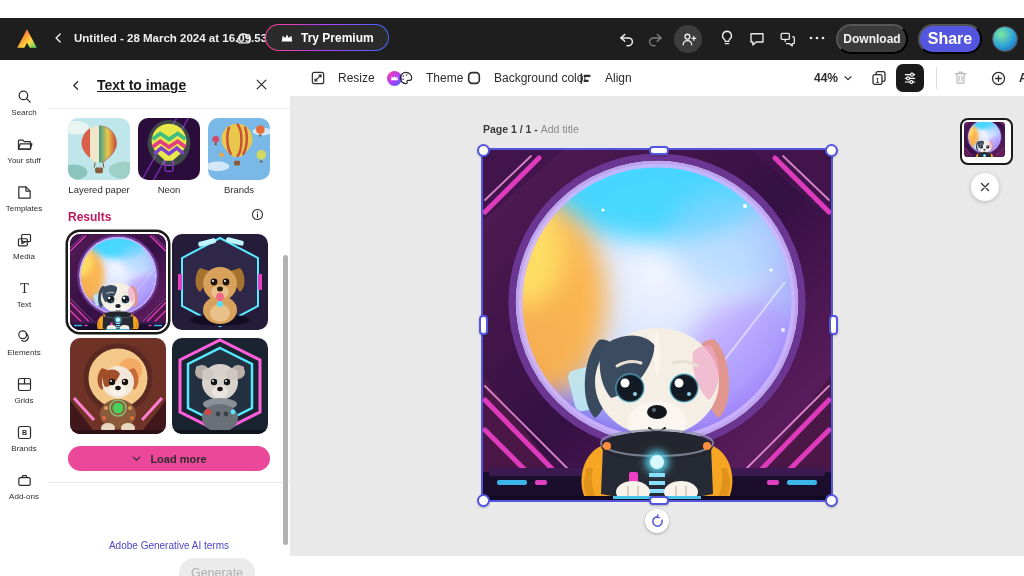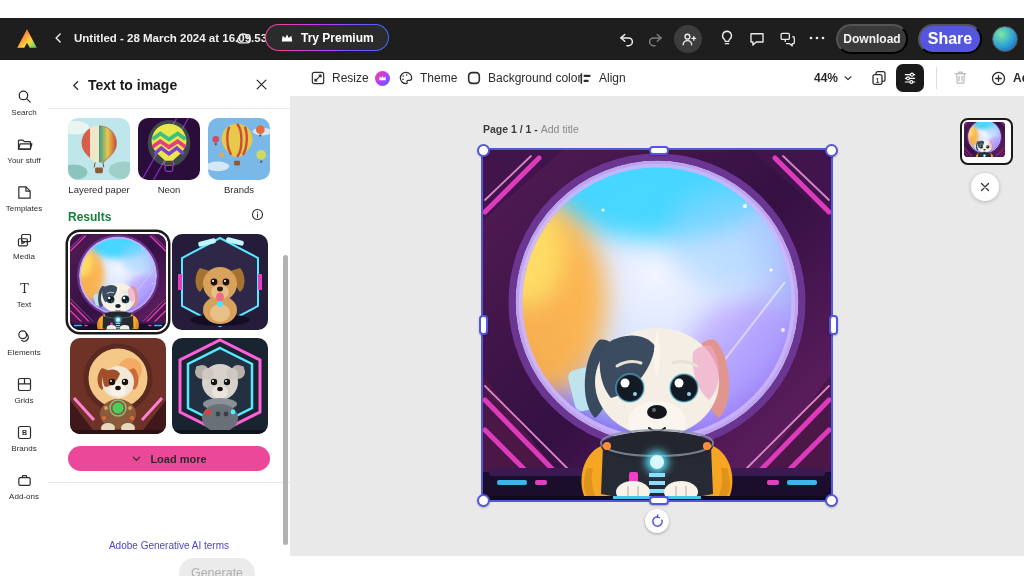--- a/index.html
+++ b/index.html
@@ -20,33 +20,33 @@
   .avatar{width:24px;height:24px;border-radius:50%;background:radial-gradient(circle at 35% 30%,#7de8a0,#2b9fd8 55%,#234a9a);border:1px solid #555;}
   
   .sidebar{left:0;top:60px;width:48px;height:496px;background:#fff;border-right:1px solid #ededed;}
   .side-item{width:48px;height:48px;display:flex;flex-direction:column;align-items:center;justify-content:center;gap:3px;color:#2c2c2c;cursor:pointer;}
   .side-item span{font-size:8px;color:#2c2c2c;white-space:nowrap;}
   
   .panel{left:48px;top:60px;width:242px;height:496px;background:#fff;border-right:1px solid #e4e4e4;}
   .panel-title{font-size:14px;font-weight:bold;color:#1a1a1a;}
   .thumb{border-radius:10px;overflow:hidden;cursor:pointer;display:block;}
   .style-label{font-size:9.5px;color:#2c2c2c;text-align:center;}
-  .results-h{font-size:12px;font-weight:bold;color:#15803d;}
+  .results-h{font-size:12px;font-weight:bold;color:#be185d;}
   .rthumb{width:96px;height:96px;border-radius:10px;overflow:hidden;cursor:pointer;}
   .rsel{box-shadow:0 0 0 2px #fff,0 0 0 4.5px #1a1a1a;}
   .loadmore{left:68px;top:444px;width:202px;height:25px;background:#ec4899;border-radius:13px;
     font-size:11px;color:#2c2c2c;font-weight:bold;gap:8px;justify-content:center;}
   .generate{left:131px;top:498px;width:76px;height:30px;background:#ebebeb;border-radius:15px;
     font-size:12.5px;color:#afafaf;justify-content:center;}
   .terms{font-size:10px;color:#4b46c8;cursor:pointer;}
   .divline{background:#e8e8e8;height:1px;}
   .scrollthumb{left:283px;top:255px;width:5px;height:290px;background:#b2b2b2;border-radius:3px;}
   
   .toolbar{left:290px;top:60px;width:734px;height:36px;background:#fff;}
-  .tool{display:flex;align-items:center;gap:6px;color:#2c2c2c;font-size:12px;cursor:pointer;height:36px;}
+  .tool{display:flex;align-items:center;gap:12px;color:#2c2c2c;font-size:12px;cursor:pointer;height:36px;}
   .newbadge{background:#e3deff;color:#4b46c8;font-size:8px;font-weight:bold;border-radius:3px;padding:2px 4px;letter-spacing:.3px;}
   .crownbadge{width:15px;height:15px;border-radius:50%;background:linear-gradient(135deg,#ff3f8e,#b03fff 55%,#3f6bff);display:flex;align-items:center;justify-content:center;}
   .blackbtn{width:28px;height:28px;border-radius:7px;background:#1a1a1a;display:flex;align-items:center;justify-content:center;cursor:pointer;}
   
   .canvas{left:290px;top:96px;width:734px;height:460px;background:#e9e9e9;}
   .pagelabel{font-size:10.5px;color:#3a3a3a;font-weight:bold;}
   .pagelabel .lt{color:#8a8a8a;font-weight:normal;}
   .selbox{border:2px solid #5456e0;pointer-events:none;}
   .handle{background:#fff;border:2px solid #5456e0;box-shadow:0 1px 2px rgba(0,0,0,.25);}
   .h-c{width:9px;height:9px;border-radius:50%;}
@@ -473,21 +473,21 @@
       <span>Add-ons</span>
     </div>
   </nav>
 
   <aside class="abs panel">
     <div class="abs ic" style="left:22px;top:19px;">
       <svg width="13" height="13" viewBox="0 0 24 24" fill="none" stroke="#2c2c2c" stroke-width="2.4" stroke-linecap="round" stroke-linejoin="round">
           <polyline points="14,5 7,12 14,19"></polyline>
         </svg>
     </div>
-    <div class="abs panel-title" style="left:40px;top:17px;">Text to image</div>
+    <div class="abs panel-title" style="left:49px;top:17px;text-decoration:underline;">Text to image</div>
     <div class="abs ic" style="left:206px;top:17px;">
       <svg width="15" height="15" viewBox="0 0 24 24" fill="none" stroke="#2c2c2c" stroke-width="2" stroke-linecap="round">
           <path d="M5,5 L19,19 M19,5 L5,19"></path>
         </svg>
     </div>
     <div class="abs divline" style="left:0;top:48px;width:242px;"></div>
 
     <div class="abs thumb" style="left:20px;top:58px;width:62px;height:62px;">
       <svg width="62" height="62">
           <use href="#art-b1"></use>

